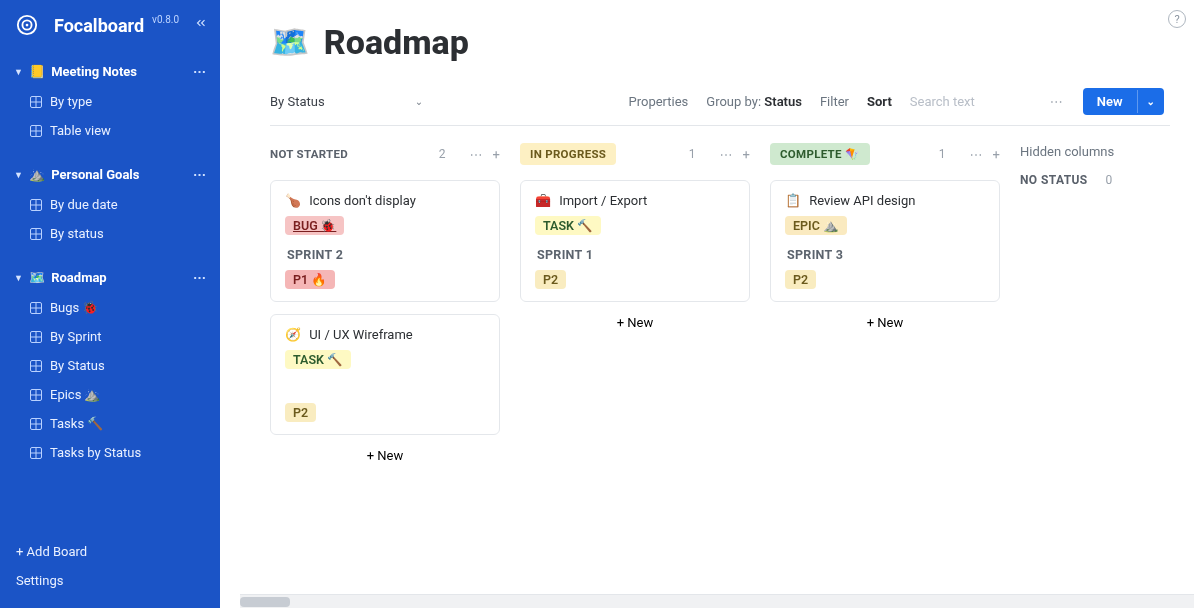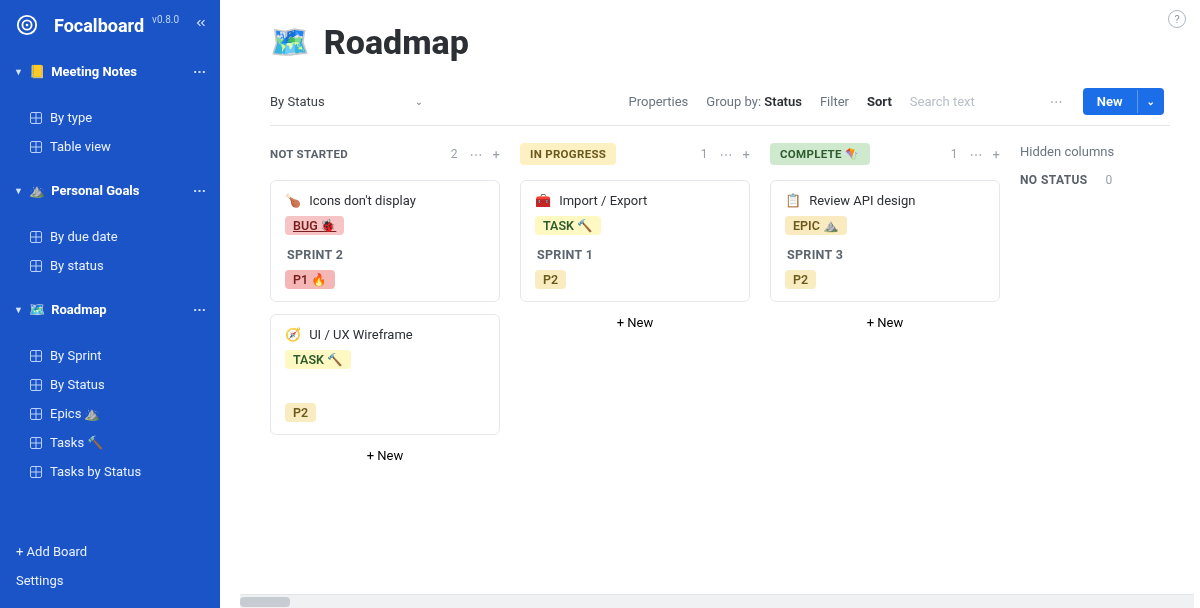--- a/index.html
+++ b/index.html
@@ -35,21 +35,21 @@
     padding: 4px 12px 4px 14px;
     font-weight: 700; font-size: 13px;
     cursor: pointer;
     position: relative;
     color:#fff;
   }
   .sb-group-header .menu-ellipsis {
     position: absolute; right: 14px; top: 4px; color: #cfe0ff;
   }
   .caret { width: 9px; display:inline-block; font-size: 9px; color:#d6e4ff; }
-  .sb-subitems { margin-top: 20px; }
+  .sb-subitems { margin-top: 4px; }
   .sb-item {
     display: flex; align-items: center; gap: 8px;
     padding: 7px 12px 7px 30px;
     font-size: 13px; color: #e9f0ff; cursor: pointer;
   }
   .grid-icon {
     width: 12px; height: 12px; display:inline-block;
     border: 1px solid #b9d1ff;
     position: relative;
     flex-shrink: 0;
@@ -106,21 +106,21 @@
     display:flex; align-items:center; background:#1b6de8; color:#fff;
     border-radius:4px; font-size:13px; font-weight:600; cursor:pointer;
     overflow:hidden;
   }
   .btn-new .label { padding:6px 14px;}
   .btn-new .dd { padding:6px 9px; border-left:1px solid rgba(255,255,255,0.3); font-size:10px;}
 
   
   .board { display:flex; gap:20px; margin-top:14px; align-items:flex-start; overflow-x:auto; padding-bottom:10px;}
   .column { width: 230px; flex-shrink:0; }
-  .col-header { display:flex; align-items:center; gap:8px; height: 28px; font-size:12px; }
+  .col-header { display:flex; align-items:center; gap:20px; height: 28px; font-size:12px; }
   .col-title {
     font-weight:700; letter-spacing:0.3px; font-size:11.5px;
     padding:4px 10px; border-radius:4px; color:#555;
   }
   .col-title.plain { padding:4px 0; color:#5a616b; }
   .col-title.yellow { background:#fdf0c3; color:#6b5a1d;}
   .col-title.green  { background:#cfe9cf; color:#2e5c2e;}
   .col-count { color:#98a0aa; font-size:12px; margin-left:auto; margin-right:4px;}
   .col-icons { display:flex; gap:10px; color:#98a0aa;}
   .col-icons span { cursor:pointer; font-size:13px;}
@@ -230,20 +230,24 @@
   <div class="sb-group">
     <div class="sb-group-header">
       <span class="caret">▼</span>
       <span class="emoji">🗺️</span>
       <span>Roadmap</span>
       <span class="menu-ellipsis">⋯</span>
     </div>
     <div class="sb-subitems">
       <div class="sb-item">
         <span class="grid-icon"></span>
+        <span>Bugs 🐞</span>
+      </div>
+      <div class="sb-item">
+        <span class="grid-icon"></span>
         <span>By Sprint</span>
       </div>
       <div class="sb-item">
         <span class="grid-icon"></span>
         <span>By Status</span>
       </div>
       <div class="sb-item">
         <span class="grid-icon"></span>
         <span>Epics ⛰️</span>
       </div>

